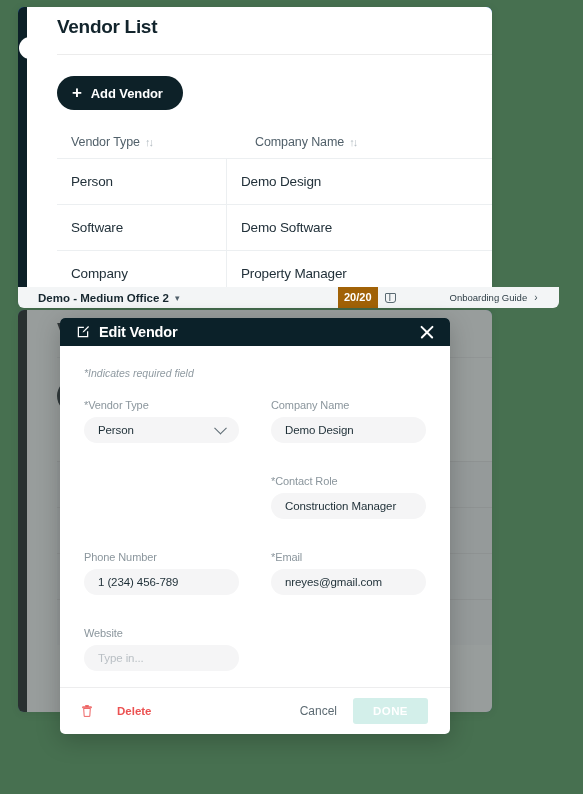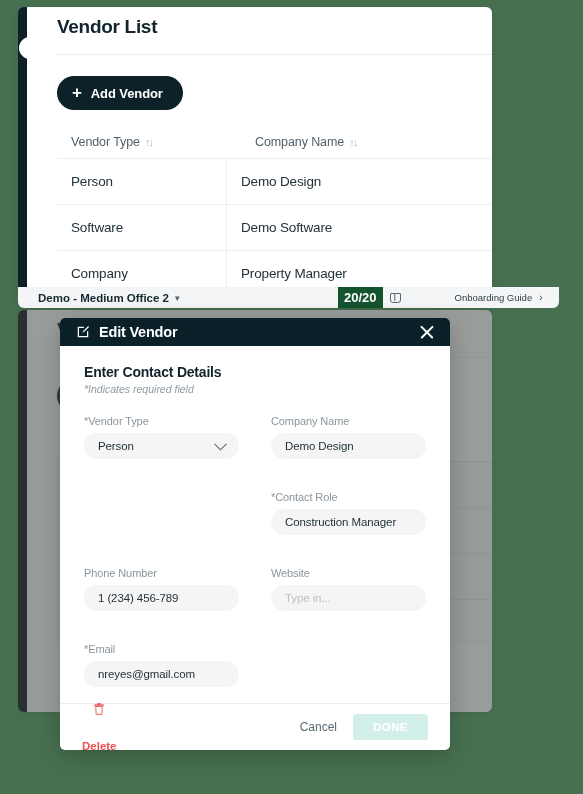--- a/index.html
+++ b/index.html
@@ -181,23 +181,23 @@
   }
   .sb-caret { font-size: 9px; color: #51606a; font-weight: normal; }
   .sb-right {
     position: absolute;
     left: 320px;
     display: flex;
     align-items: center;
     gap: 7px;
   }
   .sb-badge {
-    background: #14532d;
+    background: #a16207;
     color: #ffffff;
-    font-size: 13px;
+    font-size: 11px;
     font-weight: bold;
     border-radius: 9px;
     padding: 17px 6px;
     line-height: 1;
   }
   .sb-book {
     width: 11px; height: 10px;
     border: 1.4px solid #5a6a72;
     border-radius: 1px 1px 3px 3px;
     position: relative;
@@ -344,31 +344,30 @@
   .modal-footer {
     border-top: 1px solid #ededee;
     height: 46px;
     display: flex;
     align-items: center;
     padding: 0 22px;
     position: relative;
   }
   .delete-btn {
     display: flex;
-    align-items: center;
+    align-items: flex-end;
     gap: 25px;
     color: #ec5252;
     font-size: 11.5px;
     font-weight: bold;
     cursor: pointer;
     background: none;
     border: none;
     padding: 0;
     font-family: "Liberation Sans", sans-serif;
-    flex-direction: column;
   }
   .trash-ico { width: 10px; height: 12px; display:block; }
   .footer-right {
     margin-left: auto;
     display: flex;
     align-items: center;
     gap: 16px;
   }
   .cancel-btn {
     font-size: 12px;
@@ -492,21 +491,20 @@
   <div class="modal-header">
     <svg class="mh-icon" viewBox="0 0 16 16">
       <path d="M2 2 h7 v1.4 H3.4 v9.2 h9.2 V7 H14 v7 H2 Z" fill="#ffffff"></path>
       <path d="M13.9 1.2 l1 1 -5.8 5.8 -1.6 .6 .6 -1.6 Z" fill="#ffffff"></path>
     </svg>
     <span class="modal-title">Edit Vendor</span>
     <span class="modal-close"></span>
   </div>
 
   <div class="modal-body">
-    <div class="section-title">Enter Contact Details</div>
     <div class="required-note">*Indicates required field</div>
 
     <div class="form-grid">
 
       <div>
         <div class="field-label">*Vendor Type</div>
         <div class="input-pill">
           <span>Person</span>
           <span class="select-caret"></span>
         </div>
@@ -530,30 +528,30 @@
       </div>
 
       <div>
         <div class="field-label">Phone Number</div>
         <div class="input-pill">
           <span>1 (234) 456-789</span>
         </div>
       </div>
 
       <div>
+        <div class="field-label">*Email</div>
+        <div class="input-pill">
+          <span>nreyes@gmail.com</span>
+        </div>
+      </div>
+
+      <div>
         <div class="field-label">Website</div>
         <div class="input-pill placeholder">
           <span>Type in...</span>
-        </div>
-      </div>
-
-      <div>
-        <div class="field-label">*Email</div>
-        <div class="input-pill">
-          <span>nreyes@gmail.com</span>
         </div>
       </div>
 
     </div>
   </div>
 
   <div class="modal-footer">
     <button class="delete-btn">
       <svg class="trash-ico" viewBox="0 0 10 12">
         <path d="M3.6 0.4 h2.8 v1 H3.6 Z M0.6 1.8 h8.8 v1 H0.6 Z M1.7 3.4 h6.6 l-0.5 8 h-5.6 Z" fill="none" stroke="#ec5252" stroke-width="0.9"></path>

